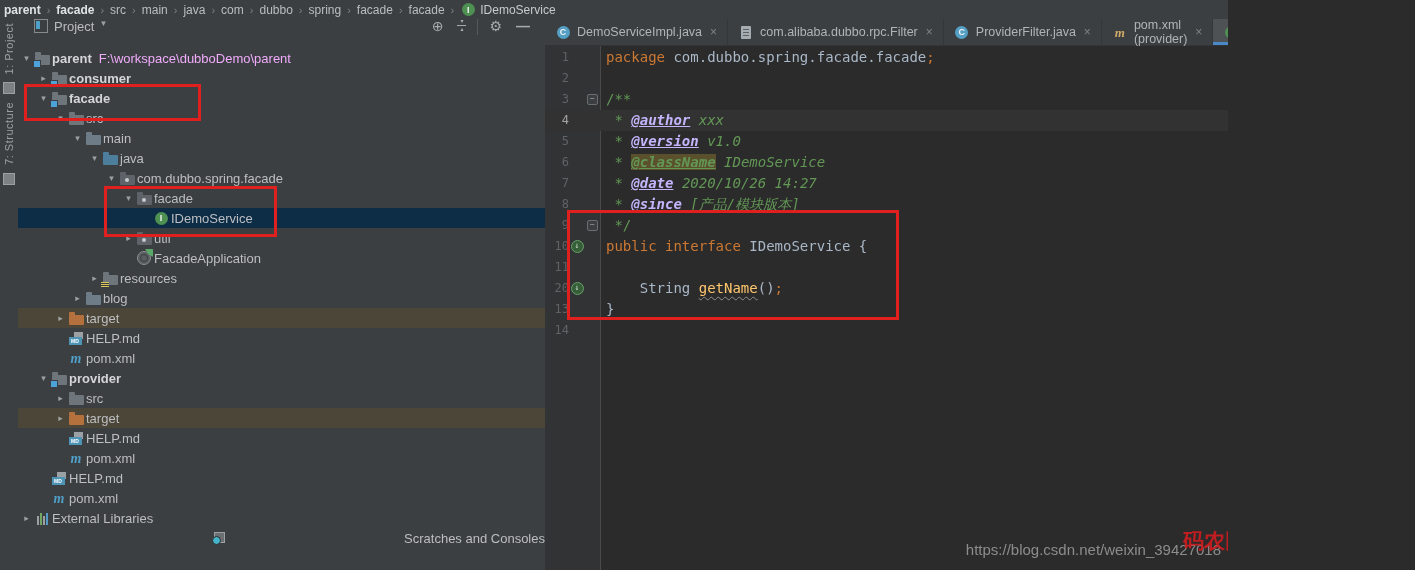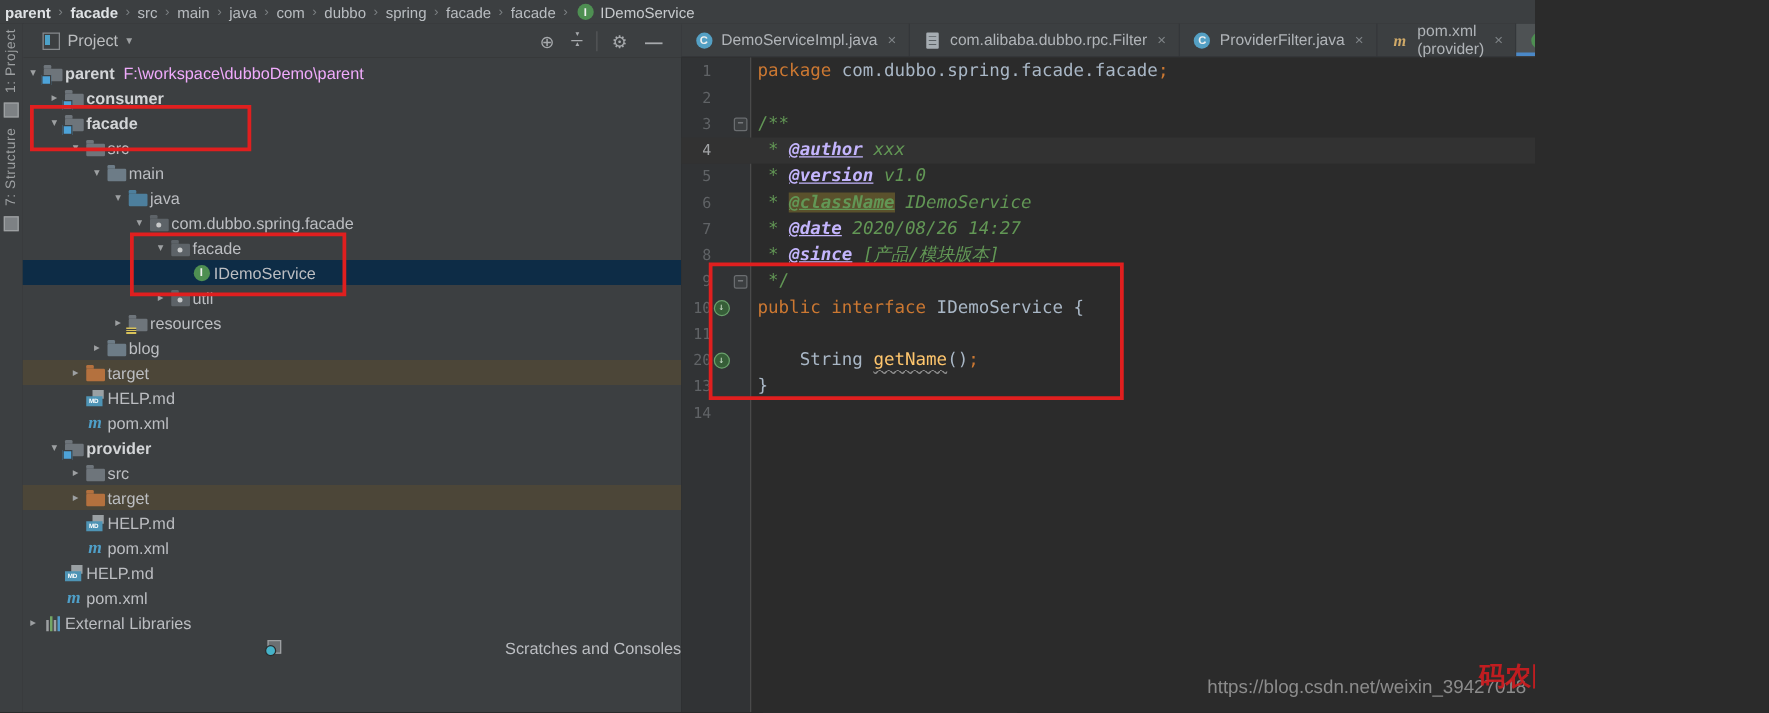--- a/index.html
+++ b/index.html
@@ -15,21 +15,21 @@
   .nav .leaf{display:flex;align-items:center;gap:4px;color:#c7cacd}
 
   
   .strip{position:absolute;left:0;top:19px;width:18px;bottom:0;background:#3c3f41;border-right:1px solid #323537;
     display:flex;flex-direction:column;align-items:center;padding-top:4px;gap:8px}
   .sbtn{writing-mode:vertical-rl;transform:rotate(180deg);font-size:11px;color:#9da0a2;letter-spacing:.5px}
   .sicon{width:10px;height:10px;border:1px solid #9da0a2;background:#7d8184}
 
   
   .phead{position:absolute;left:18px;top:19px;width:527px;height:27px;background:#3c3f41;
-    display:flex;align-items:center;padding:0 8px;box-sizing:border-box;color:#bbbdbf;font-size:13px}
+    display:flex;padding:0 8px;box-sizing:border-box;color:#bbbdbf;font-size:13px}
   .twi{width:12px;height:12px;border:1px solid #868a8d;position:relative;margin:0 6px 0 8px}
   .twi::after{content:"";position:absolute;left:1px;top:1px;width:4px;height:8px;background:#4da1c8}
   .pcaret{font-size:8px;color:#9da0a2;margin-left:5px}
   .phead .sp{flex:1}
   .hicon{color:#a7aaad;margin:0 7px;font-size:14px;line-height:14px;cursor:default}
   .collapse{display:flex;flex-direction:column;align-items:center;gap:1px;margin:0 7px}
   .collapse i{font-style:normal;font-size:6px;line-height:5px;color:#a7aaad}
   .collapse b{width:9px;height:1px;background:#a7aaad}
   .vsep{width:1px;height:16px;background:#55585a;margin:0 4px}
 
@@ -242,20 +242,27 @@
         </span>
         <span class="lbl">IDemoService</span>
       </div>
       <div class="row" style="padding-left: 103px;">
         <span class="chev">▸</span>
         <span class="ic">
           <span class="f pkg"></span>
         </span>
         <span class="lbl">util</span>
       </div>
+      <div class="row" style="padding-left: 103px;">
+        <span class="chev"></span>
+        <span class="ic">
+          <span class="boot"></span>
+        </span>
+        <span class="lbl">FacadeApplication</span>
+      </div>
       <div class="row" style="padding-left: 69px;">
         <span class="chev">▸</span>
         <span class="ic">
           <span class="f res"></span>
         </span>
         <span class="lbl">resources</span>
       </div>
       <div class="row" style="padding-left: 52px;">
         <span class="chev">▸</span>
         <span class="ic">
@@ -441,21 +448,21 @@
       <div class="cl">
         <span class="ln">6</span>
         <span class="gs"></span>
         <span class="fs"></span>
         <span class="ct"><span class="tk-d"> * </span><span class="tk-th">@className</span><span class="tk-v"> IDemoService</span></span>
       </div>
       <div class="cl">
         <span class="ln">7</span>
         <span class="gs"></span>
         <span class="fs"></span>
-        <span class="ct"><span class="tk-d"> * </span><span class="tk-t">@date</span><span class="tk-v"> 2020/08/26 14:27</span></span>
+        <span class="ct"><span class="tk-d"> * </span><span class="tk-t">@date</span><span class="tk-v"> 2020/10/26 14:27</span></span>
       </div>
       <div class="cl">
         <span class="ln">8</span>
         <span class="gs"></span>
         <span class="fs"></span>
         <span class="ct"><span class="tk-d"> * </span><span class="tk-t">@since</span><span class="tk-v"> [产品/模块版本]</span></span>
       </div>
       <div class="cl">
         <span class="ln">9</span>
         <span class="gs"></span>

